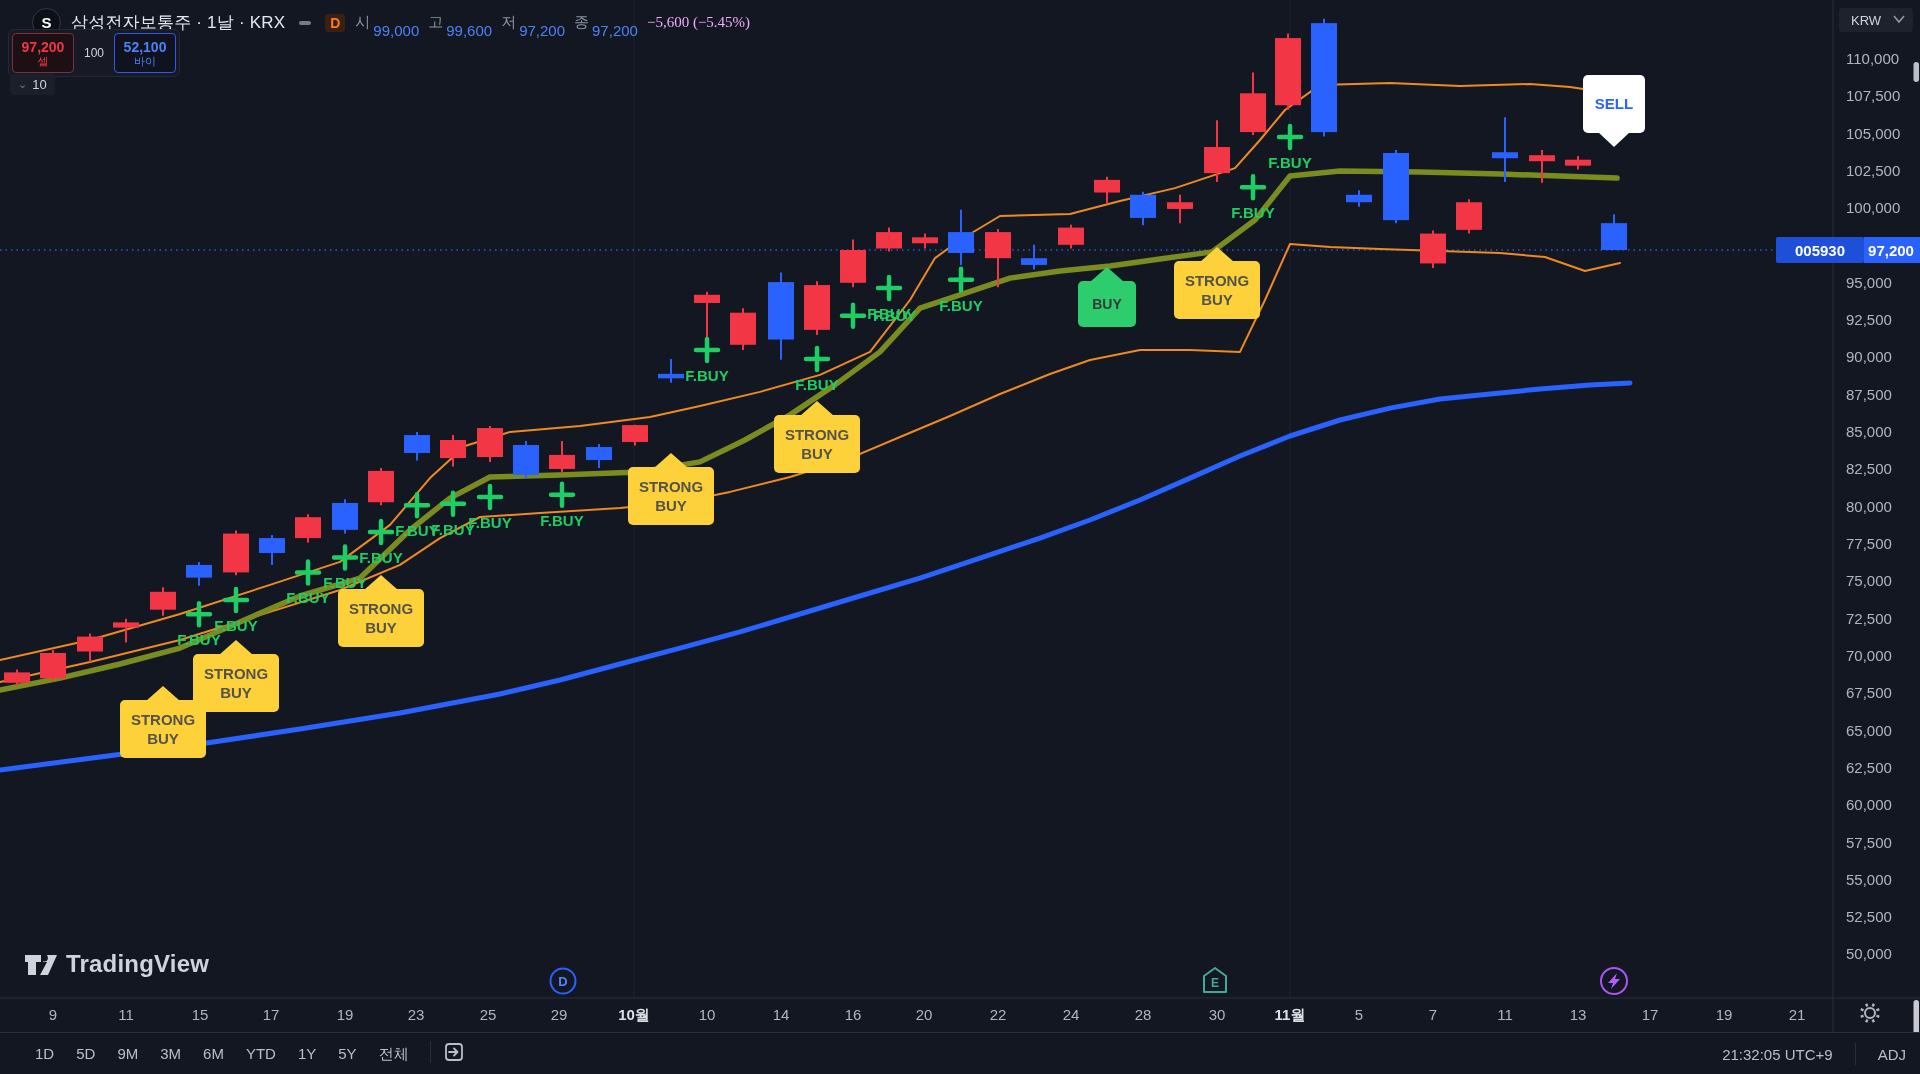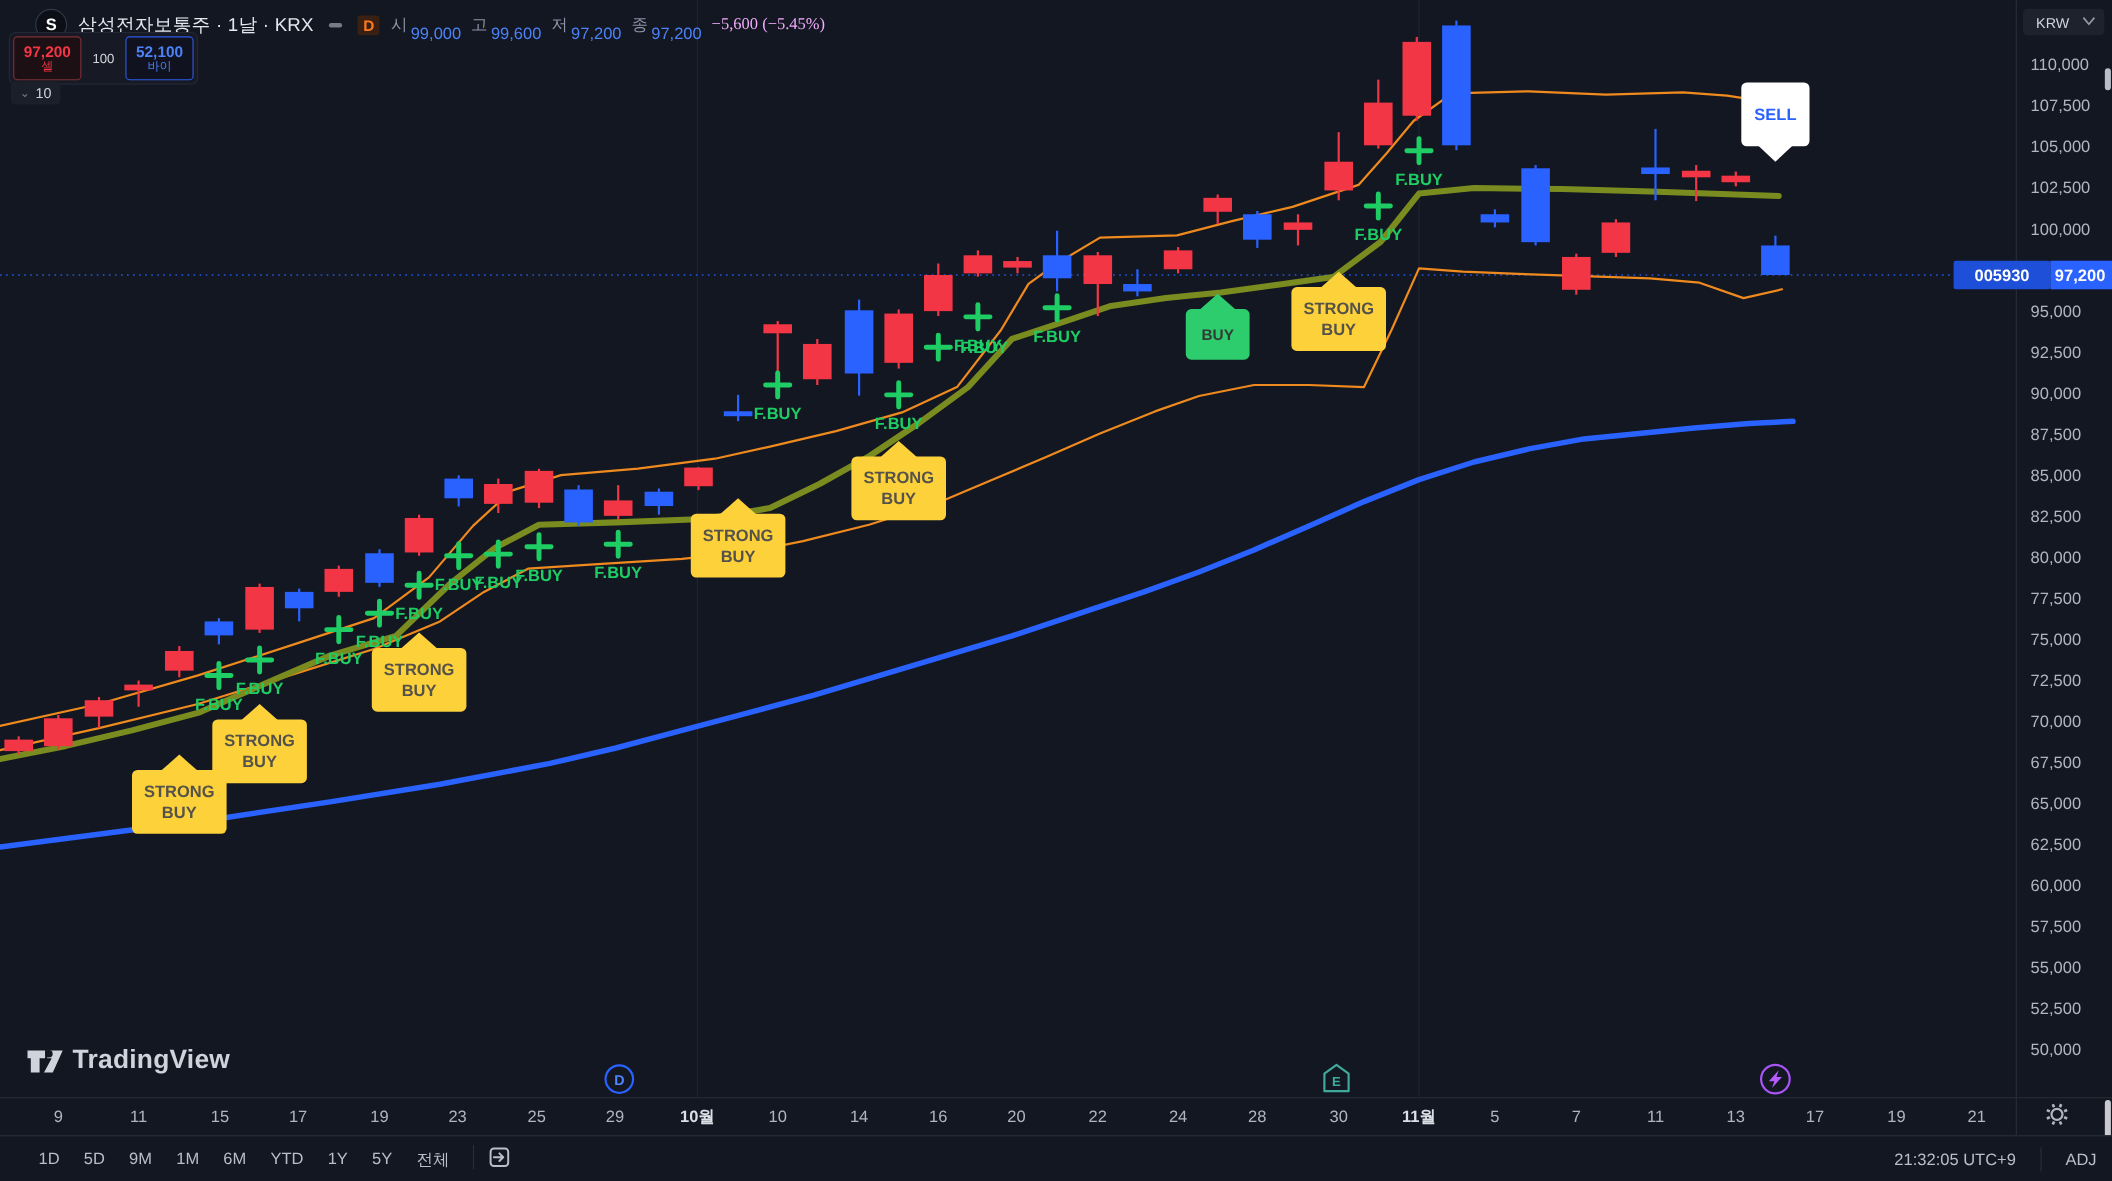--- a/index.html
+++ b/index.html
@@ -464,21 +464,21 @@
     </svg>
     <span class="brand">TradingView</span>
   </div>
 
   
   <div class="toolbar">
     <div class="tb-left" id="tb-ranges">
         <div class="range-btn">1D</div>
         <div class="range-btn">5D</div>
         <div class="range-btn">9M</div>
-        <div class="range-btn">1M</div>
+        <div class="range-btn">3M</div>
         <div class="range-btn">6M</div>
         <div class="range-btn">YTD</div>
         <div class="range-btn">1Y</div>
         <div class="range-btn">5Y</div>
         <div class="range-btn">전체</div>
         <div class="tb-sep"></div>
         <div class="goto-ico">
           <svg width="22" height="22" viewBox="0 0 22 22">
             <rect x="3" y="3" width="16" height="16" rx="3" fill="none" stroke="#b9bec9" stroke-width="1.8"></rect>
             <path d="M6 11 h8 M11 7.5 L14.5 11 L11 14.5" fill="none" stroke="#b9bec9" stroke-width="1.8" stroke-linecap="round" stroke-linejoin="round"></path>

